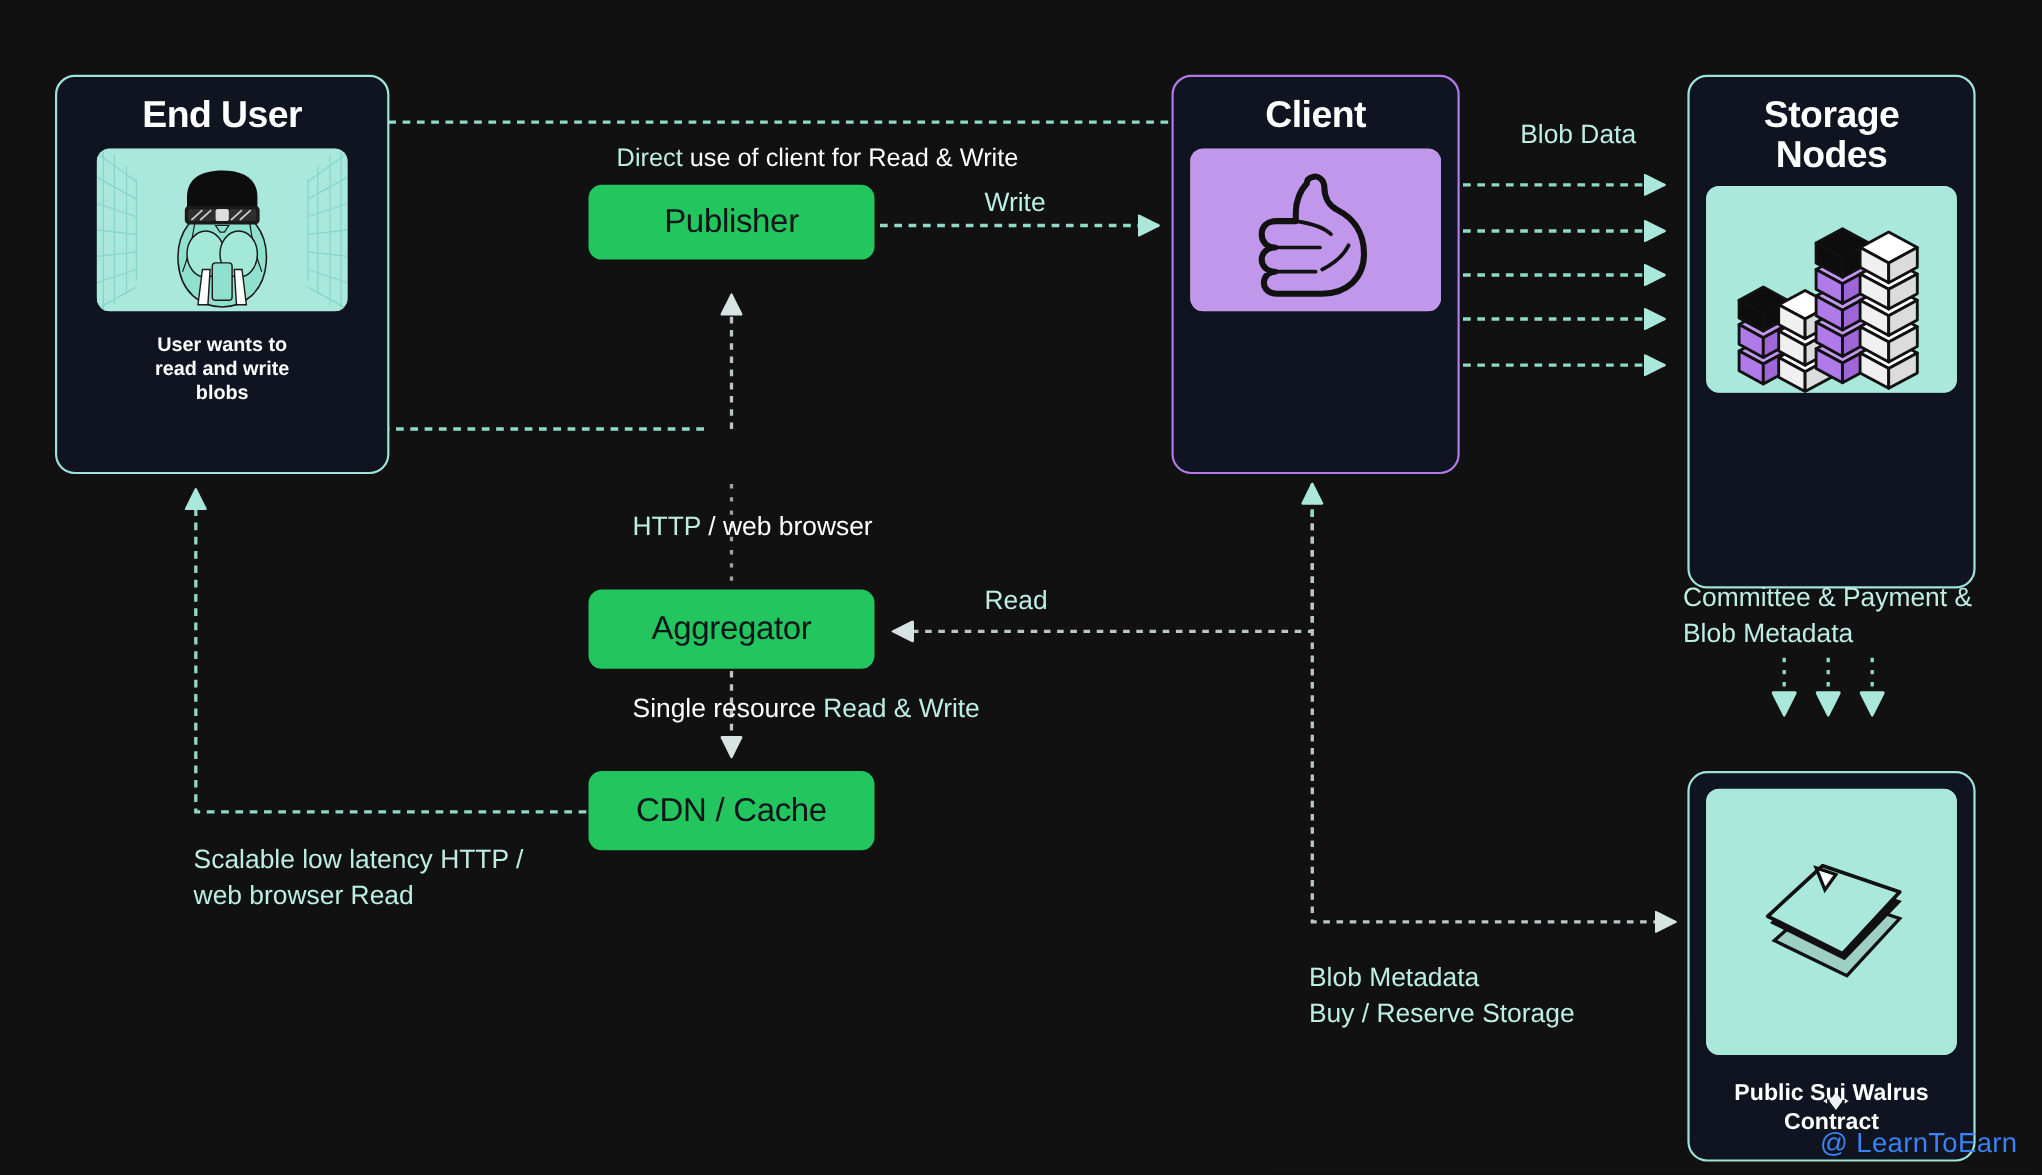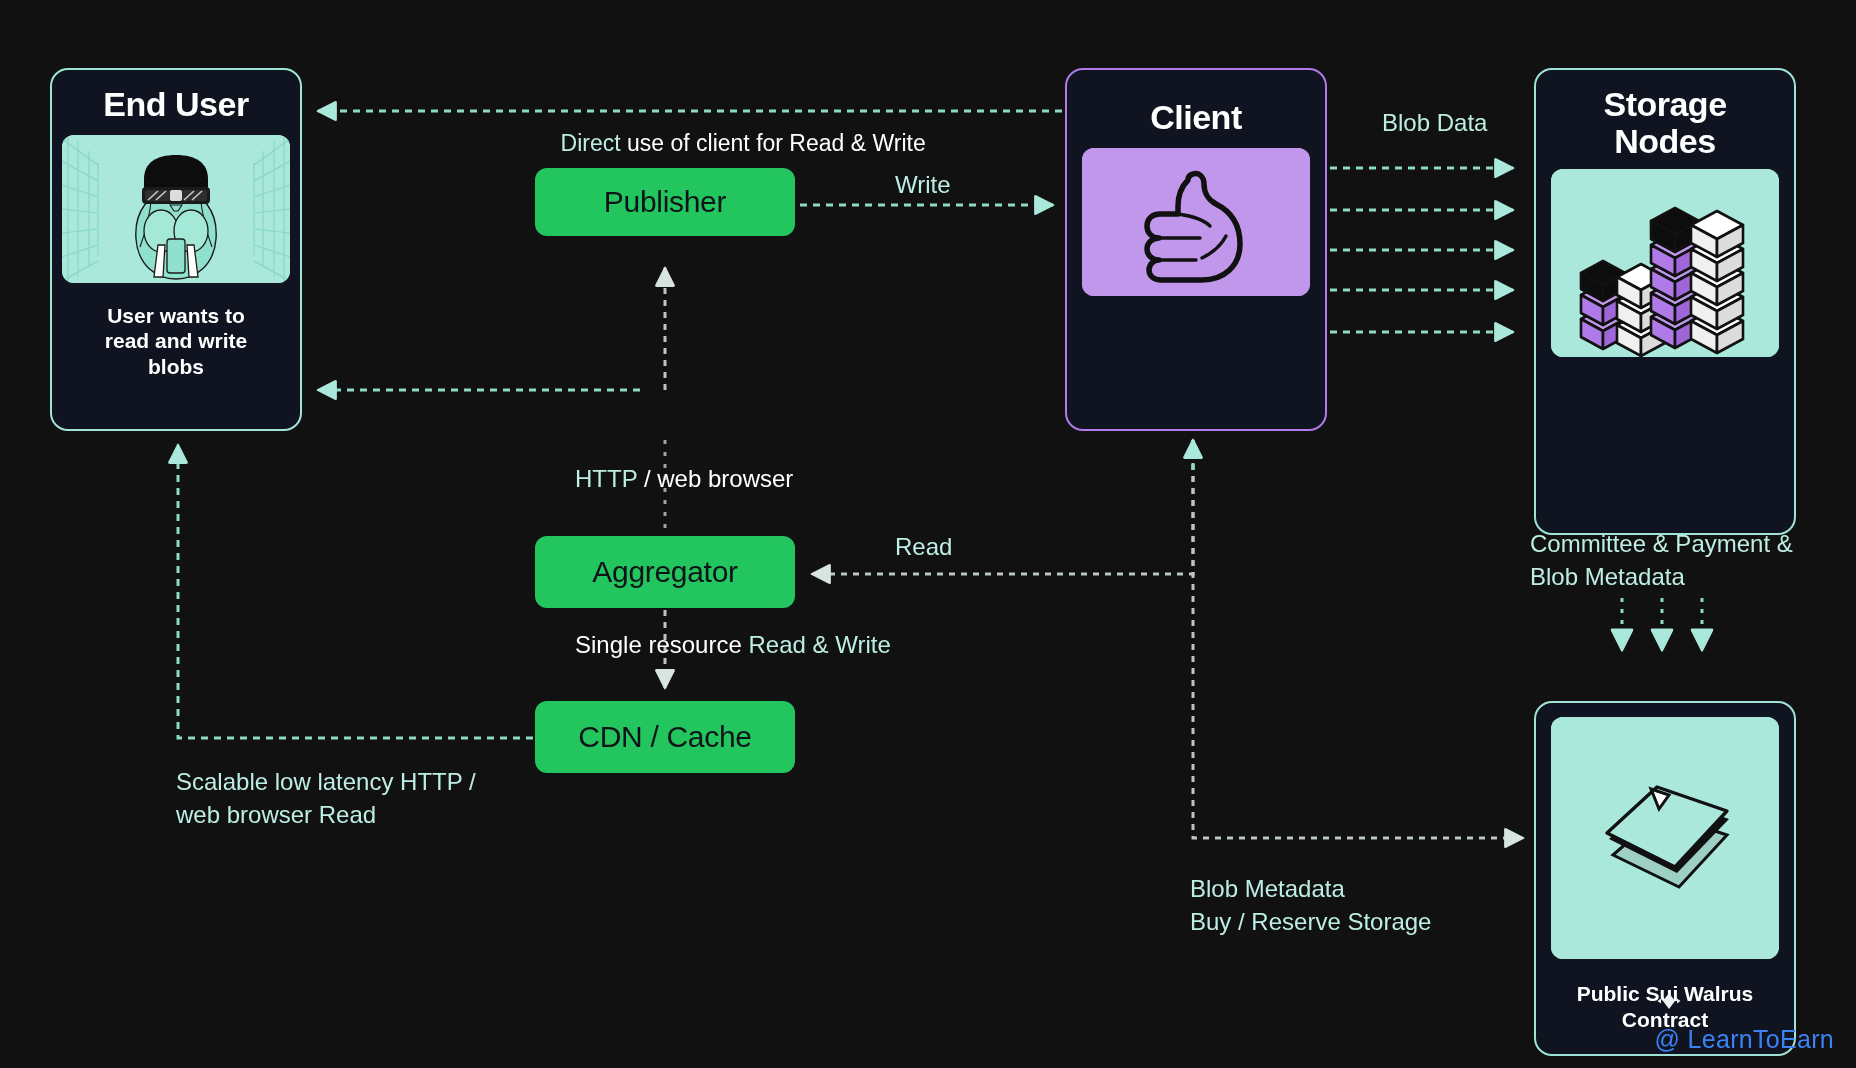--- a/index.html
+++ b/index.html
@@ -85,21 +85,21 @@
 
       <path d="M1622,500 L1622,447" stroke="#8fd9c9" stroke-dasharray="4 7" marker-end="url(#ahu)"></path>
       <path d="M1662,500 L1662,447" stroke="#8fd9c9" stroke-dasharray="4 7" marker-end="url(#ahu)"></path>
       <path d="M1702,500 L1702,447" stroke="#8fd9c9" stroke-dasharray="4 7" marker-end="url(#ahu)"></path>
       <path d="M1622,598 L1622,650" stroke="#8fd9c9" stroke-dasharray="4 7" marker-end="url(#ahu)"></path>
       <path d="M1662,598 L1662,650" stroke="#8fd9c9" stroke-dasharray="4 7" marker-end="url(#ahu)"></path>
       <path d="M1702,598 L1702,650" stroke="#8fd9c9" stroke-dasharray="4 7" marker-end="url(#ahu)"></path>
     </g>
   </svg>
 
-  <div class="card teal" style="left:50px;top:68px;width:252px;height:363px;padding:16px 14px 10px;">
+  <div class="card teal" style="left:50px;top:68px;width:304px;height:363px;padding:16px 14px 10px;">
     <div class="card-title" style="font-size:34px;margin-bottom:12px;">End User</div>
     <div class="plate teal" style="width:228px;height:148px;">
       <svg viewBox="0 0 228 148" width="228" height="148">
         <rect width="228" height="148" fill="#a9e8db"></rect>
         <g stroke="#7fd3c2" stroke-width="1.1" fill="none" opacity="0.85">
           <path d="M0,4 L36,30 M0,26 L36,46 M0,50 L36,62 M0,74 L36,78 M0,98 L36,94 M0,122 L36,110 M0,146 L36,126"></path>
           <path d="M6,0 L6,148 M16,6 L16,142 M27,16 L27,132 M36,28 L36,120"></path>
           <path d="M228,4 L192,30 M228,26 L192,46 M228,50 L192,62 M228,74 L192,78 M228,98 L192,94 M228,122 L192,110 M228,146 L192,126"></path>
           <path d="M222,0 L222,148 M212,6 L212,142 M201,16 L201,132 M192,28 L192,120"></path>
         </g>
@@ -114,26 +114,26 @@
         <rect x="80" y="52" width="68" height="17" rx="4" fill="#1a1a1a"></rect>
         <rect x="83" y="55" width="26" height="11" rx="2" fill="#2e2e2e"></rect>
         <rect x="119" y="55" width="26" height="11" rx="2" fill="#2e2e2e"></rect>
         <g stroke="#c8c8c8" stroke-width="1.6">
           <path d="M86,65 L96,56 M94,65 L104,56 M122,65 L132,56 M130,65 L140,56"></path>
         </g>
         <rect x="108" y="55" width="12" height="11" rx="2" fill="#dddddd"></rect>
         <path d="M108,70 L120,70 L116,76 L112,76Z" fill="#8fe0cd" stroke="#1a1a1a" stroke-width="1.1"></path>
       </svg>
     </div>
-    <div class="card-cap" style="font-size:21px;margin-top:20px;white-space:pre-line;">User wants to
+    <div class="card-cap" style="font-size:18px;margin-top:20px;white-space:pre-line;">User wants to
 read and write
 blobs</div>
   </div>
 
-  <div class="card purple" style="left:1065px;top:68px;width:262px;height:363px;padding:29px 14px 10px;">
+  <div class="card purple" style="left:1065px;top:68px;width:262px;height:363px;padding:16px 14px 10px;">
     <div class="card-title" style="font-size:34px;margin-bottom:12px;">Client</div>
     <div class="plate purple" style="width:228px;height:148px;">
       <svg viewBox="0 0 228 148" width="228" height="148">
         <rect width="228" height="148" fill="#c197ec"></rect>
         <g fill="#c197ec" stroke="#111111" stroke-width="5.5" stroke-linejoin="round" stroke-linecap="round">
           <path d="M106,32 C100,38 96,48 96,58 L96,66 L78,66 C70,66 65,71 65,78 C65,85 70,90 77,90
                    C70,90 65,95 65,101 C65,107 70,112 77,112
                    C71,112 67,117 67,122 C67,128 72,132 79,132 L120,132
                    C142,132 158,118 158,96 C158,74 146,62 134,56
                    C126,52 122,44 122,36 C122,28 116,24 111,26 C107,27 106,30 106,32Z"></path>

